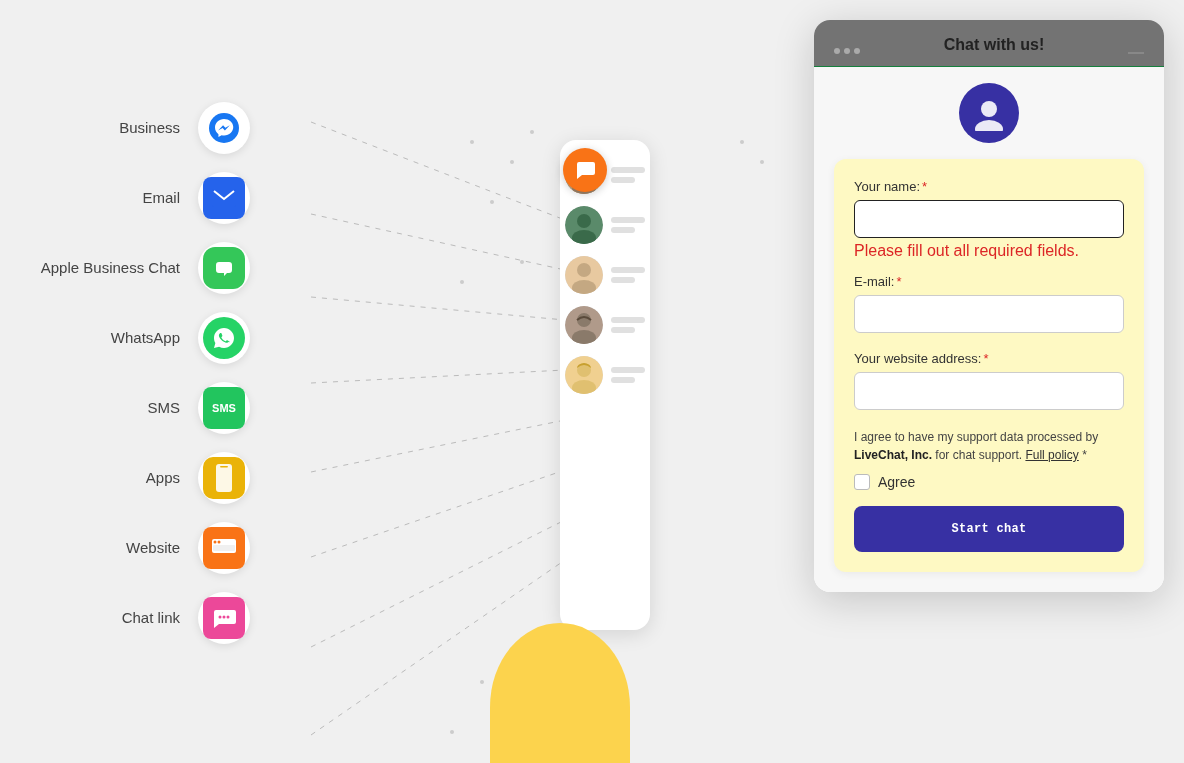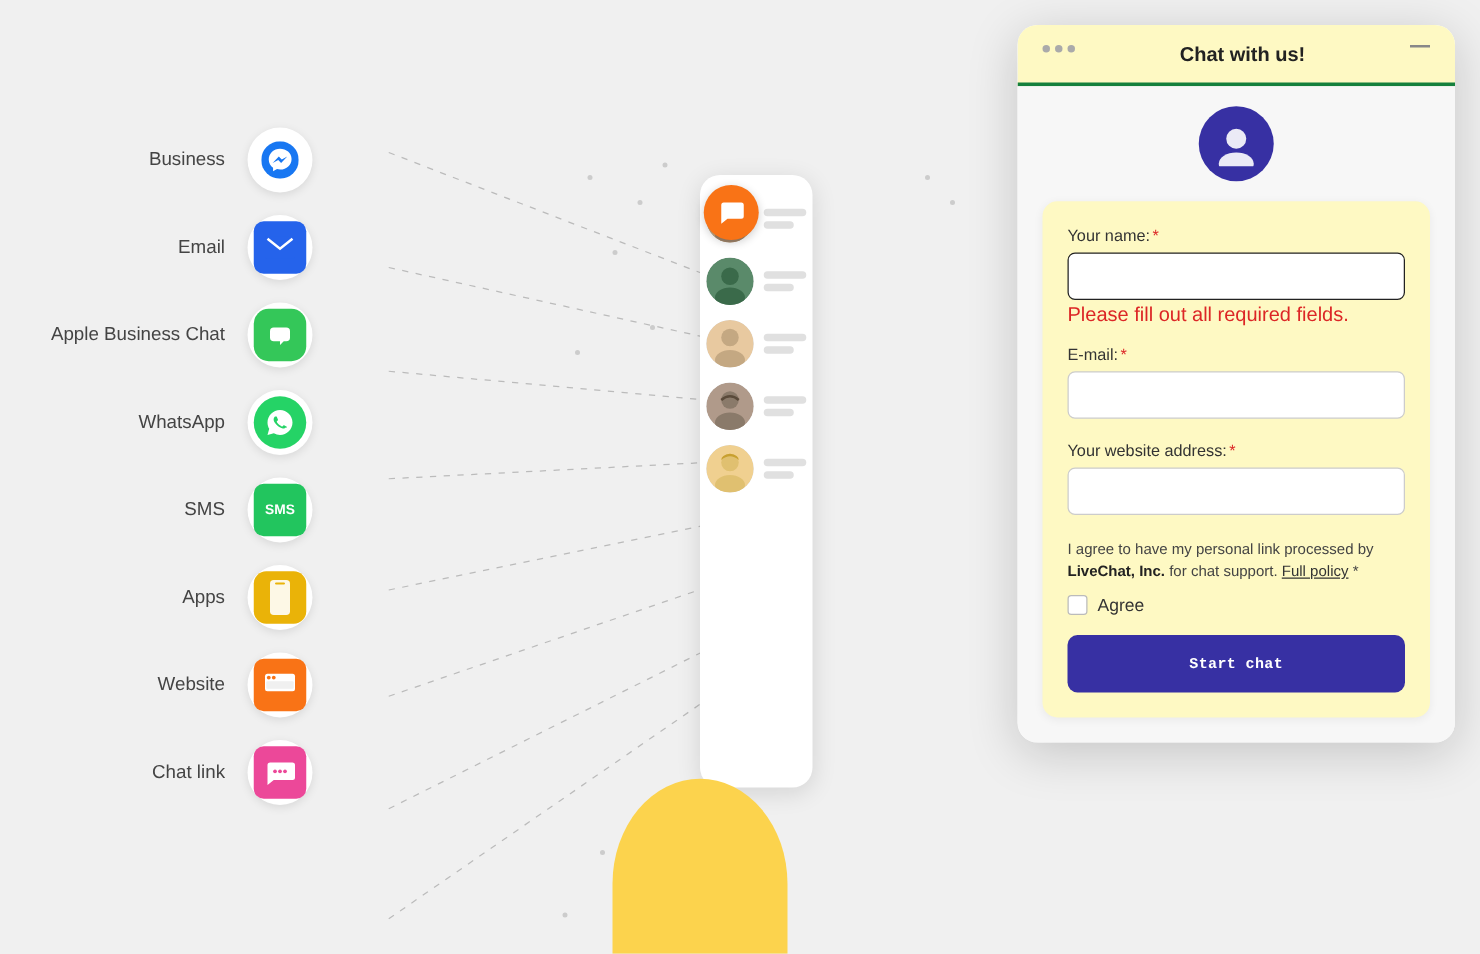--- a/index.html
+++ b/index.html
@@ -145,26 +145,26 @@
       right: 20px;
       top: 20px;
       width: 350px;
       background: #fff;
       border-radius: 16px;
       box-shadow: 0 8px 40px rgba(0,0,0,0.18);
       overflow: hidden;
     }
 
     .widget-header {
-      background: #fef9c3;
+      background: #737373;
       padding: 16px 20px 12px;
       display: flex;
-      align-items: flex-start;
+      align-items: flex-end;
       justify-content: space-between;
-      border-bottom: 3px solid #15803d;
+      border-bottom: 1px solid #15803d;
     }
 
     .widget-dots {
       display: flex;
       gap: 4px;
     }
 
     .widget-dot {
       width: 6px;
       height: 6px;
@@ -581,21 +581,21 @@
       <div class="field-group">
         <div class="field-label">
           <span>Your website address:</span>
           <span class="required">*</span>
         </div>
         <input type="text" class="field-input" placeholder="" style="">
       </div>
 
       
       <div class="consent-text">
-        <span>I agree to have my personal link processed by </span><strong>LiveChat, Inc.</strong><span> for chat support. </span><a href="#">Full policy</a> <span class="required">*</span>
+        <span>I agree to have my support data processed by </span><strong>LiveChat, Inc.</strong><span> for chat support. </span><a href="#">Full policy</a> <span class="required">*</span>
       </div>
 
       
       <div class="agree-row">
         <div class="agree-checkbox"></div>
         <span class="agree-label">Agree</span>
       </div>
 
       
       <button class="start-chat-btn">Start chat</button>

